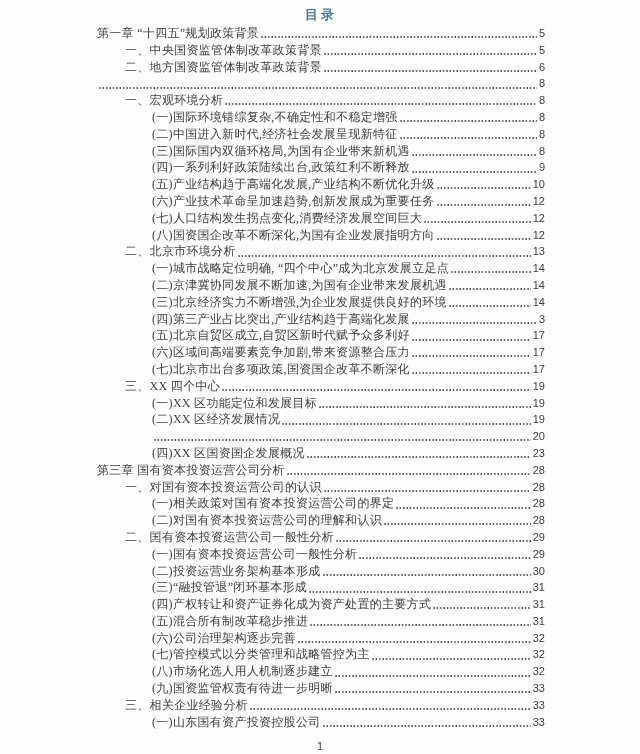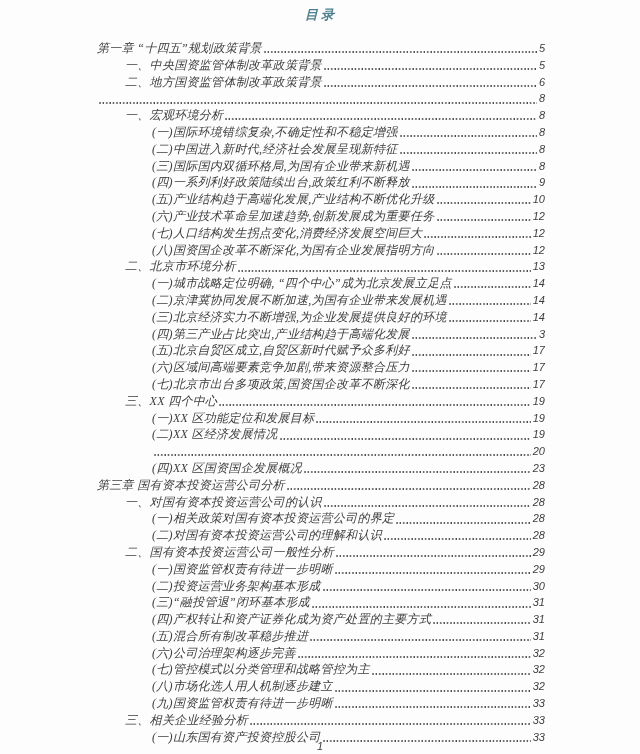--- a/index.html
+++ b/index.html
@@ -9,35 +9,34 @@
     height: 754px;
     background: #fdfdfd;
     overflow: hidden;
     font-family: "Liberation Serif", "DejaVu Serif", serif;
     color: #3d3d3d;
   }
   .page {
     position: relative;
     width: 640px;
     height: 754px;
-    font-style: italic;
   }
   .doc-title {
     padding-top: 6px;
     width: 448px;
     margin-left: 97px;
     text-align: center;
     font-size: 13px;
     font-weight: bold;
     letter-spacing: 3px;
     line-height: 17px;
   }
   .toc {
     margin-left: 97px;
-    margin-top: 17px;
+    margin-top: 2px;
     width: 448px;
   }
   .toc-row {
     display: flex;
     align-items: flex-end;
     height: 16.8px;
     font-size: 12px;
     white-space: nowrap;
     overflow: hidden;
   }
@@ -226,21 +225,21 @@
         <span class="toc-text">(二)对国有资本投资运营公司的理解和认识</span>
         <span class="toc-dots"></span>
         <span class="toc-page">28</span>
       </div>
       <div class="toc-row lvl1">
         <span class="toc-text">二、国有资本投资运营公司一般性分析</span>
         <span class="toc-dots"></span>
         <span class="toc-page">29</span>
       </div>
       <div class="toc-row lvl2">
-        <span class="toc-text">(一)国资监管权责有待进一步明晰</span>
+        <span class="toc-text">(一)国有资本投资运营公司一般性分析</span>
         <span class="toc-dots"></span>
         <span class="toc-page">29</span>
       </div>
       <div class="toc-row lvl2">
         <span class="toc-text">(二)投资运营业务架构基本形成</span>
         <span class="toc-dots"></span>
         <span class="toc-page">30</span>
       </div>
       <div class="toc-row lvl2">
         <span class="toc-text">(三)“融投管退”闭环基本形成</span>

